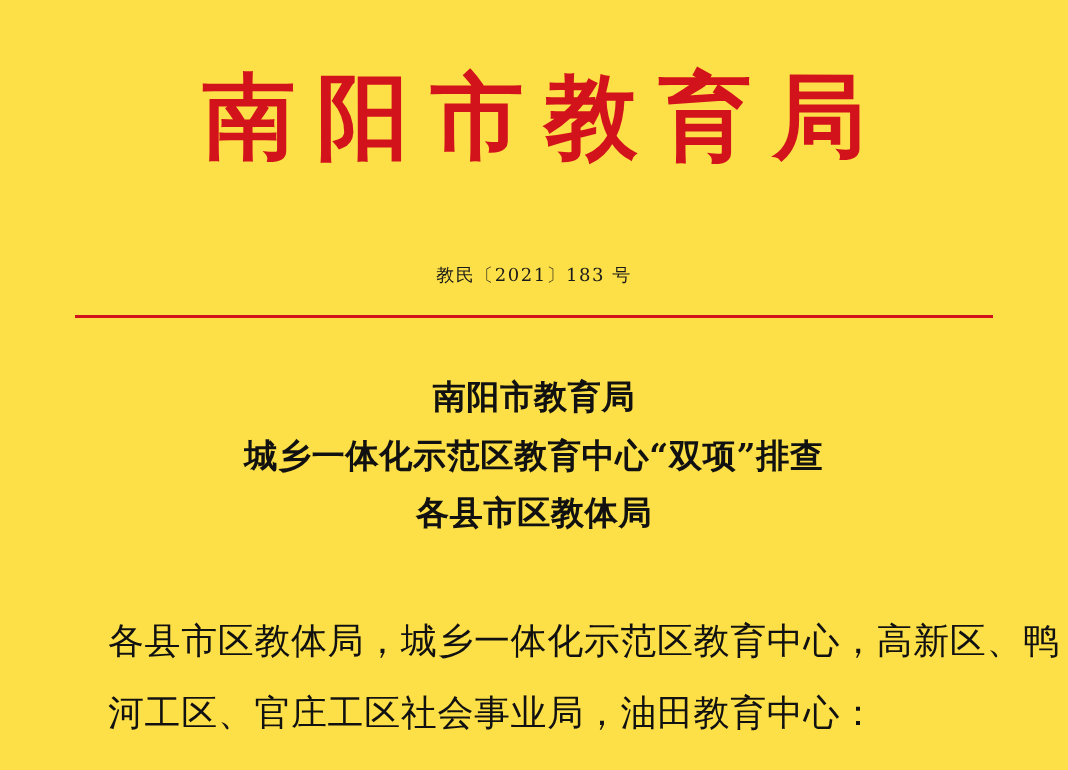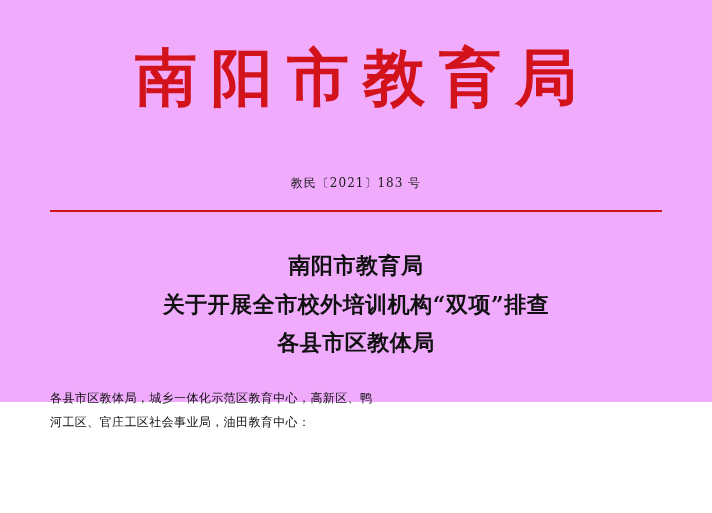--- a/index.html
+++ b/index.html
@@ -9,22 +9,22 @@
   body {
     width: 712px;
     height: 513px;
     background: #ffffff;
     font-family: "Liberation Serif", "DejaVu Serif", serif;
     overflow: hidden;
   }
   .page {
     position: relative;
     width: 712px;
-    height: 402px;
-    background: #f0abfc;
+    height: 513px;
+    background: #fde047;
     box-sizing: border-box;
   }
   .masthead {
     width: 100%;
     text-align: center;
     padding-top: 42px;
   }
   .masthead-title {
     color: #d3131b;
     font-family: "DejaVu Serif", "Liberation Serif", serif;
@@ -57,23 +57,23 @@
     font-size: 22px;
     line-height: 1.75;
     font-family: "DejaVu Serif", "Liberation Serif", serif;
     letter-spacing: 0.5px;
   }
   .title-line {
     display: block;
     white-space: nowrap;
   }
   .recipients {
-    margin-top: 24px;
-    padding: 0 50px;
-    font-size: 12px;
+    margin-top: 41px;
+    padding: 0 72px;
+    font-size: 24px;
     line-height: 2.0;
     color: #111111;
     font-family: "DejaVu Serif", "Liberation Serif", serif;
     letter-spacing: 0.4px;
   }
   .recipients .line {
     display: block;
     white-space: nowrap;
   }
 </style>
@@ -85,21 +85,21 @@
   <div class="masthead">
     <div class="masthead-title">南阳市教育局</div>
   </div>
 
   <div class="doc-number">教民〔2021〕183 号</div>
 
   <div class="red-rule"></div>
 
   <div class="title-block">
     <span class="title-line">南阳市教育局</span>
-    <span class="title-line">关于开展全市校外培训机构“双项”排查</span>
+    <span class="title-line">城乡一体化示范区教育中心“双项”排查</span>
     <span class="title-line">各县市区教体局</span>
   </div>
 
   <div class="recipients">
     <span class="line">各县市区教体局，城乡一体化示范区教育中心，高新区、鸭</span>
     <span class="line">河工区、官庄工区社会事业局，油田教育中心：</span>
   </div>
 
 </div>
 

